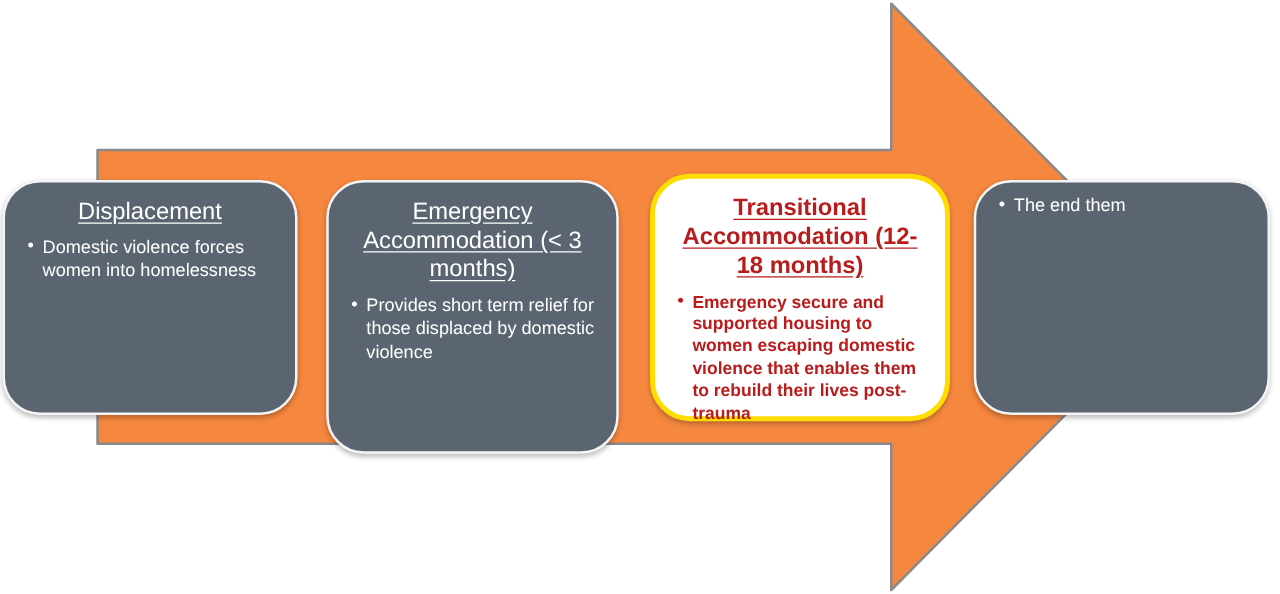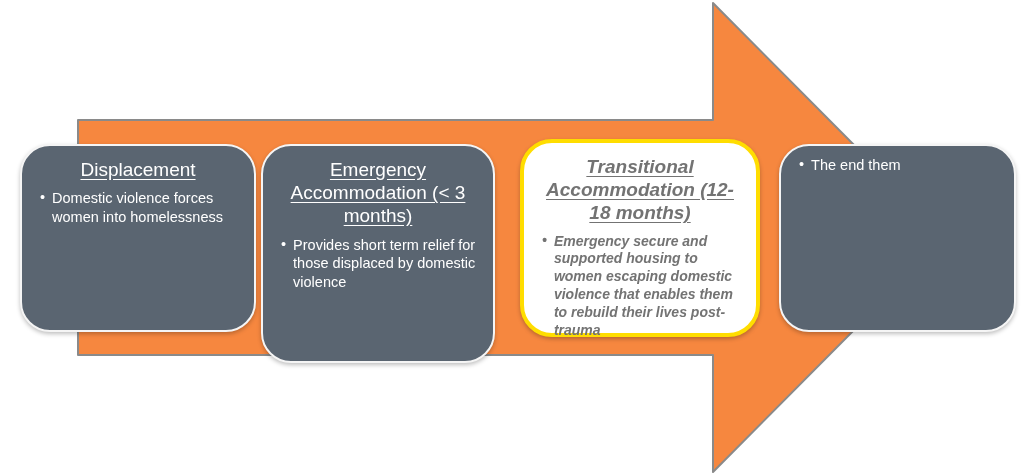--- a/index.html
+++ b/index.html
@@ -29,23 +29,22 @@
     border: 2px solid #f5f5f5;
     border-radius: 30px;
     color: #ffffff;
     padding: 10px 12px 10px 12px;
     box-shadow: 0 2px 4px rgba(0,0,0,0.25);
     z-index: 2;
   }
   .stage-box.highlight {
     background: #ffffff;
     border: 4px solid #ffdd00;
-    color: #737373;
+    color: #b91c1c;
     font-weight: bold;
-    font-style: italic;
   }
   .stage-title {
     text-align: center;
     font-size: 19px;
     line-height: 1.22;
     text-decoration: underline;
     text-underline-offset: 3px;
     margin: 2px 4px 8px 4px;
   }
   .stage-box.highlight .stage-title {
@@ -61,21 +60,21 @@
   }
   .stage-box.highlight .bullet-row {
     font-weight: bold;
     font-size: 14px;
   }
   .bullet-dot {
     flex: 0 0 auto;
     margin-top: -1px;
   }
   
-  #box-0 { left: 20px;   top: 144px; width: 236px; height: 188px; }
+  #box-0 { left: 2px;   top: 144px; width: 236px; height: 188px; }
   #box-1 { left: 261px; top: 144px; width: 234px; height: 219px; }
   #box-2 { left: 520px; top: 139px; width: 240px; height: 198px; border-radius: 32px; }
   #box-3 { left: 779px; top: 144px; width: 237px; height: 188px; }
 </style>
 </head>
 <body>
 
 <div class="canvas">
 
   <svg class="arrow-svg" viewBox="0 0 1024 475" xmlns="http://www.w3.org/2000/svg" aria-hidden="true">

